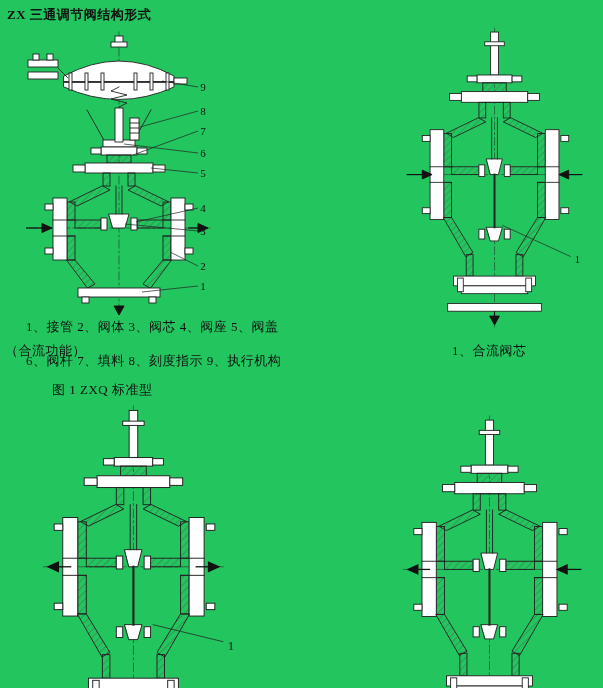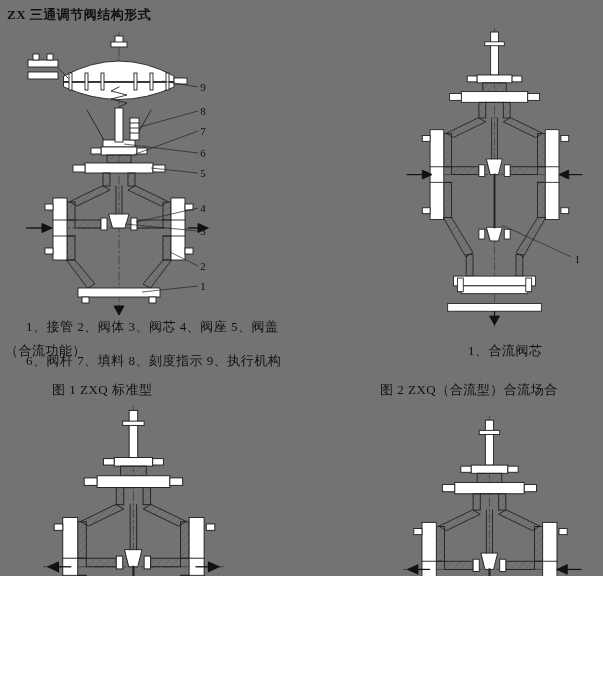--- a/index.html
+++ b/index.html
@@ -1,17 +1,17 @@
 <!DOCTYPE html>
 <html><head>
 <meta charset="utf-8">
 <style>
   html,body{margin:0;padding:0;background:#fff;}
   .page{
-    position:relative;width:603px;height:576px;background:#737373;
+    position:relative;width:603px;height:688px;background:#22c55e;
     overflow:hidden;color:#111;
     font-family:"Liberation Serif","DejaVu Serif",serif;
   }
   .abs{position:absolute;}
   .title{left:7px;top:6px;font-size:13px;font-weight:bold;letter-spacing:.5px;}
   .legend{font-size:13px;letter-spacing:.5px;white-space:pre;text-align:right;}
   .caption{font-size:13px;font-weight:normal;letter-spacing:.5px;}
   svg{display:block;}
   svg text{font-family:"Liberation Serif","DejaVu Serif",serif;}
 </style>
@@ -218,22 +218,21 @@
       <line x1="182" y1="236" x2="112" y2="204" stroke="#222" stroke-width="0.7"></line>
       <text x="189" y="243" font-size="11" fill="#111" text-anchor="middle">1</text>
     </g>
   </svg>
 
   <div class="abs legend" style="left:26px;top:318px">1、接管 2、阀体 3、阀芯 4、阀座 5、阀盖</div>
   <div class="abs legend" style="left:26px;top:352px">6、阀杆 7、填料 8、刻度指示 9、执行机构</div>
   <div class="abs legend" style="left:5px;top:342px">（合流功能）</div>
   <div class="abs caption" style="left:52px;top:381px">图 1 ZXQ 标准型</div>
 
-  <div class="abs legend" style="left:468px;top:342px">1、合流阀芯</div>
-  <div class="abs caption" style="left:380px;top:381px">图 2 ZXQ（合流型）合流场合</div>
+  <div class="abs legend" style="left:452px;top:342px">1、合流阀芯</div>
 
   <svg class="abs" style="left:22px;top:404px" width="225" height="332" viewBox="0 0 210 310">
     <use href="#valve3way"></use>
     <g fill="#111" stroke="#111">
       <line x1="46" y1="152" x2="34" y2="152" stroke-width="1.2"></line>
       <polygon points="34,147.5 34,156.5 24,152"></polygon>
       <line x1="162" y1="152" x2="174" y2="152" stroke-width="1.2"></line>
       <polygon points="174,147.5 174,156.5 184,152"></polygon>
       <line x1="104" y1="308" x2="104" y2="300" stroke-width="1.2"></line>
       <polygon points="99,300 109,300 104,291"></polygon>

